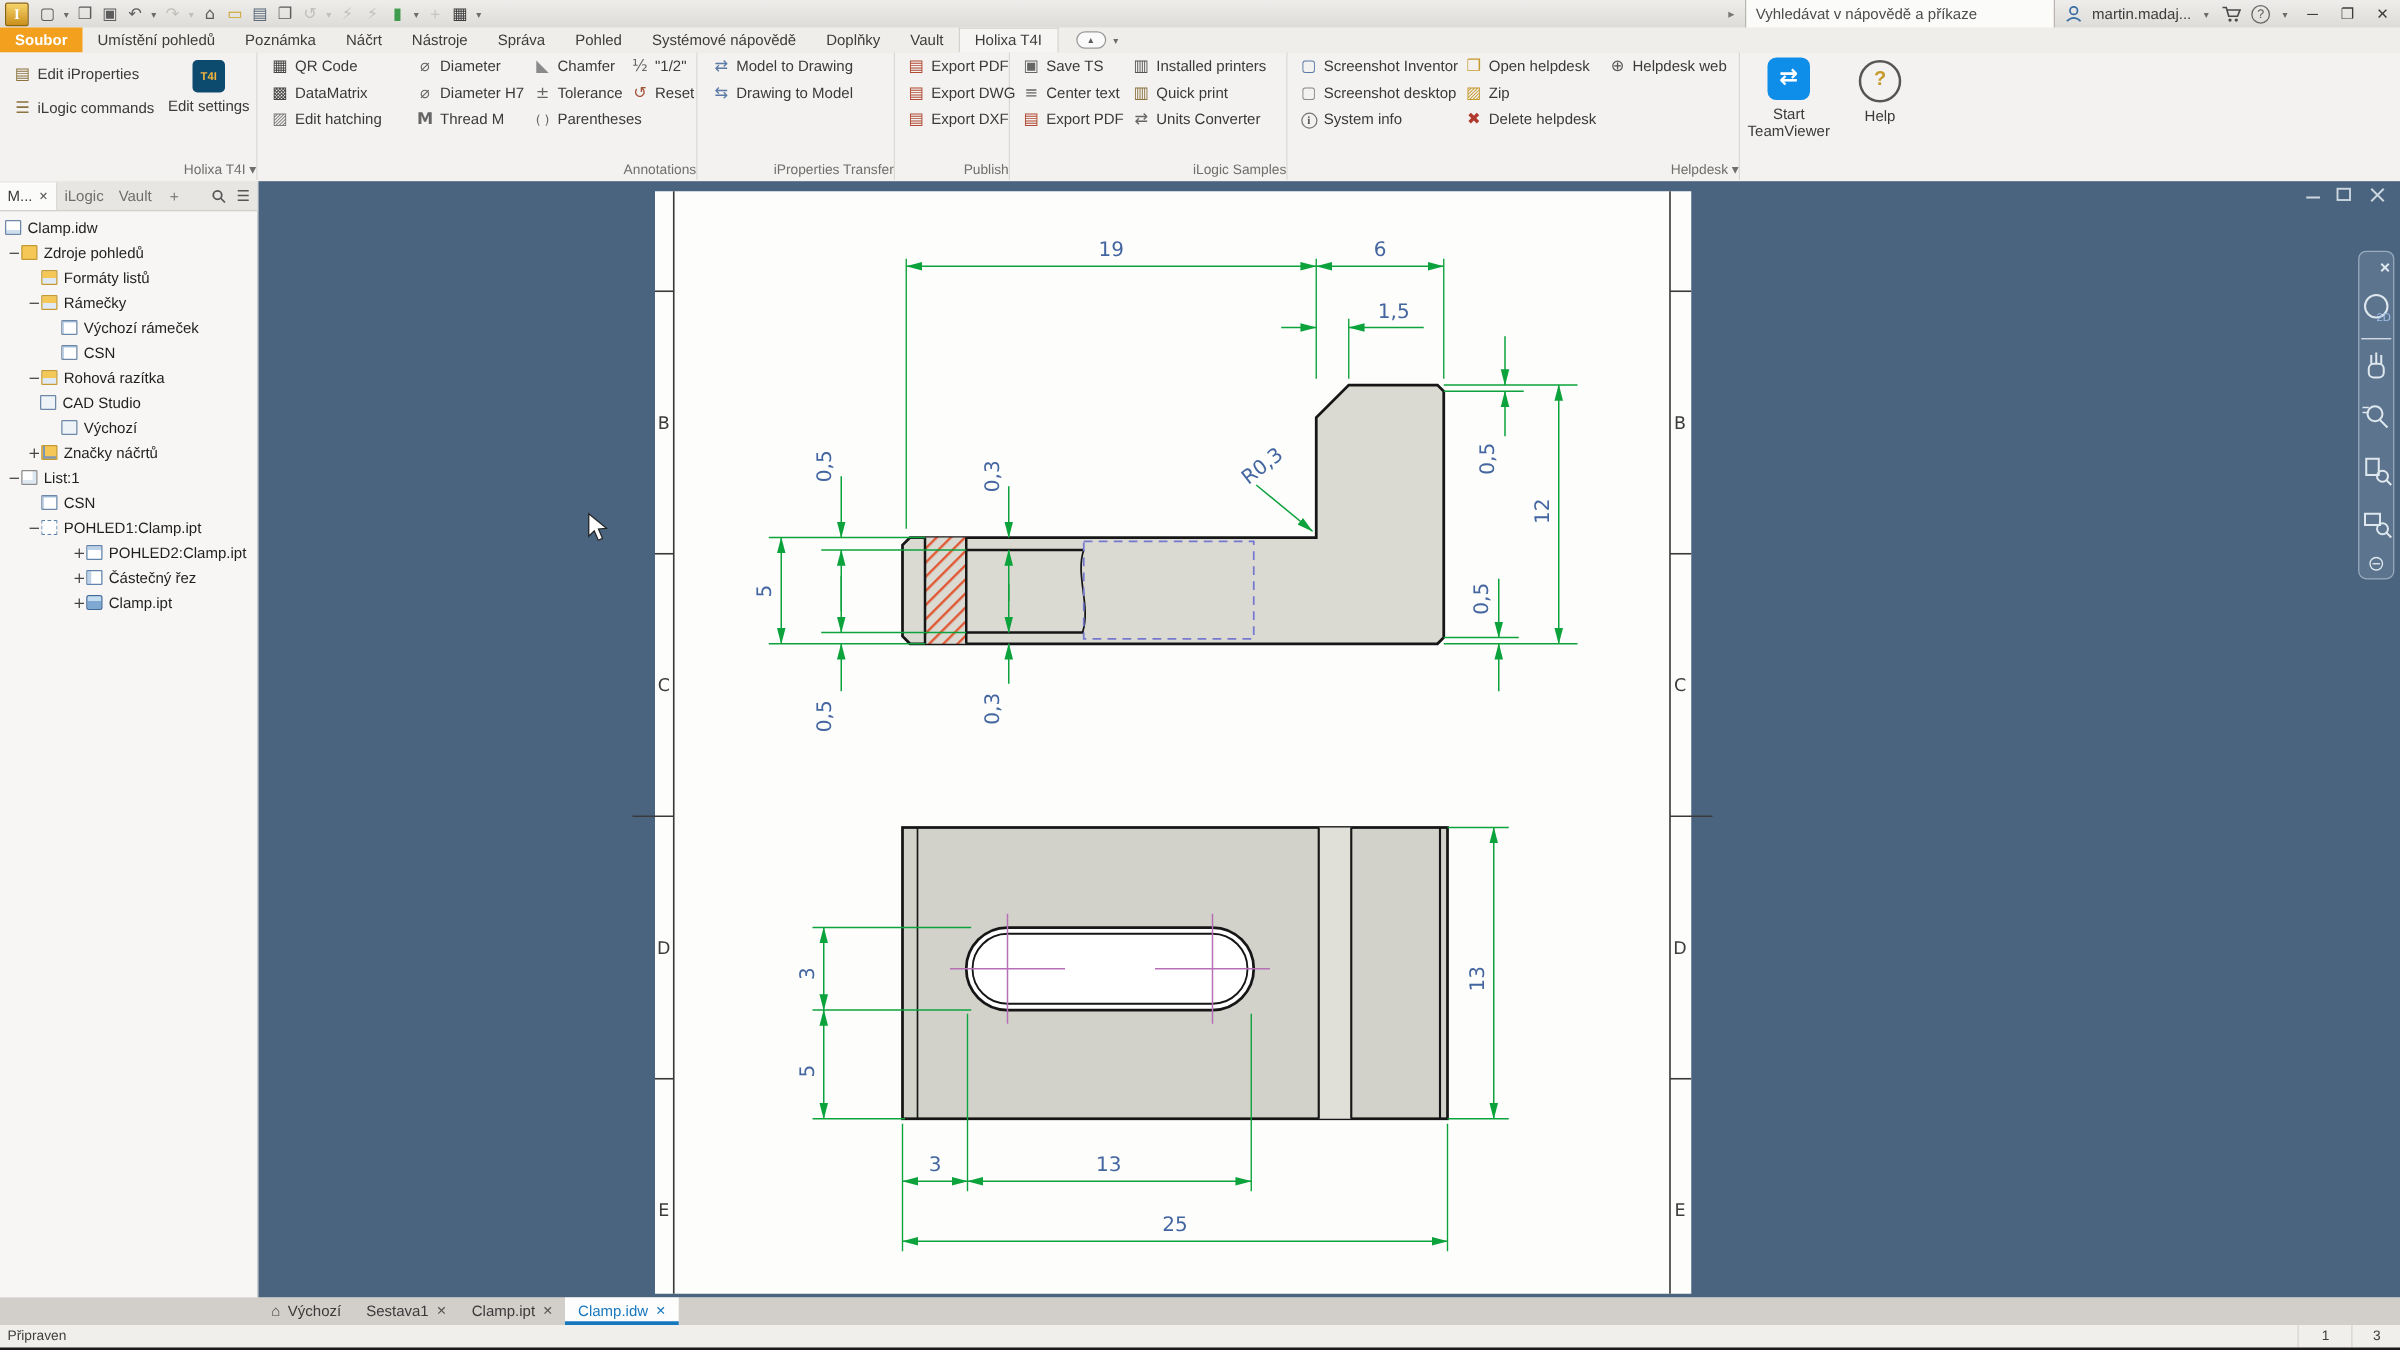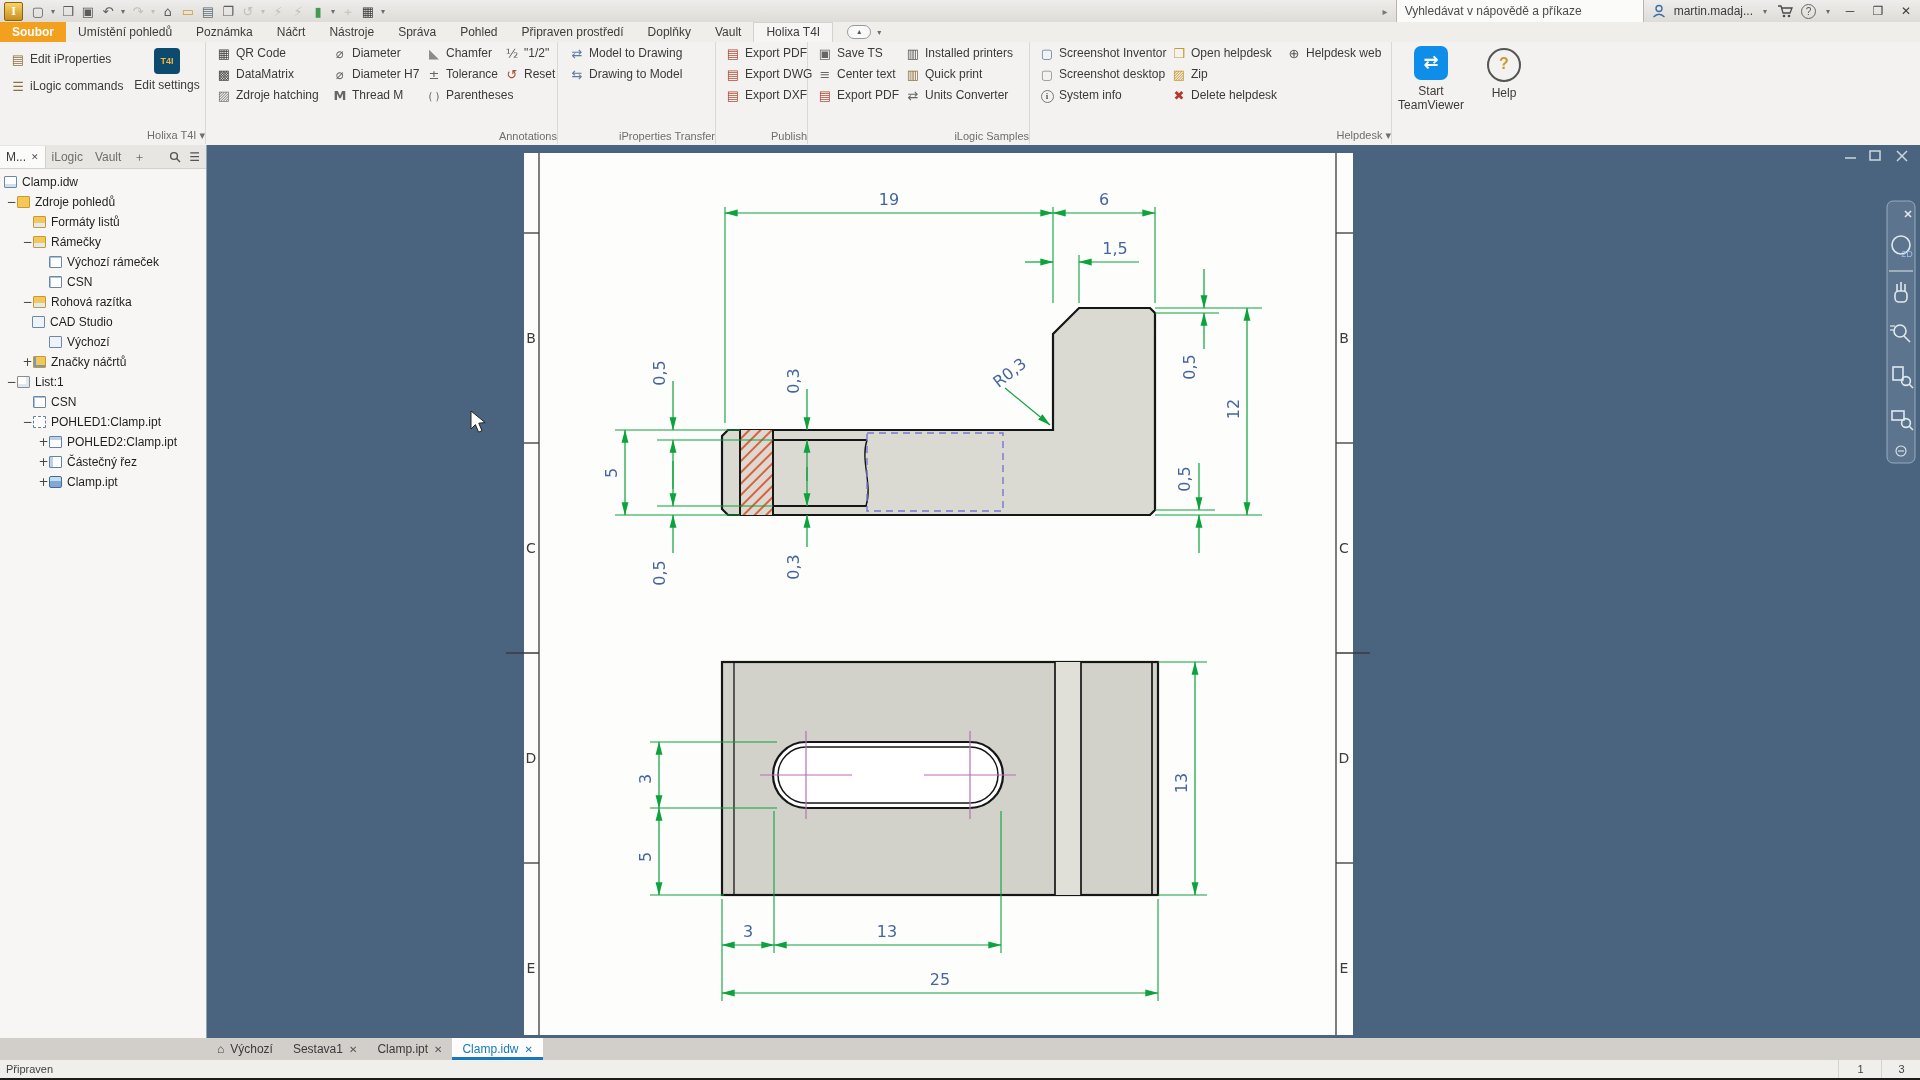--- a/index.html
+++ b/index.html
@@ -74,21 +74,21 @@
   
   #main{position:absolute;left:0;top:145px;width:1920px;height:893px;display:flex}
   #browser{width:207px;background:#f7f6f5;border-right:1px solid #98a2ab;box-sizing:border-box}
   #btabs{height:23px;background:#e8e6e3;display:flex;align-items:center;font-size:12px;color:#6f6e6b;border-bottom:1px solid #d4d1cd}
   .btab{padding:0 6px;height:22px;line-height:22px;display:flex;align-items:center;gap:5px}
   .btab.active{background:#fbfbfa;color:#3b3a38;border-right:1px solid #d4d1cd}
   .bx{font-size:9px;color:#555}
   .btool{margin-left:auto;display:flex;align-items:center;gap:8px;padding-right:6px;color:#555}
   #tree{padding-top:3px;font-size:12px;color:#1f1f1f}
   .trow{display:flex;align-items:center;height:20px}
-  .lv0{padding-left:4px}.lv1{padding-left:6px}.lv2{padding-left:22px}.lv3{padding-left:38px}
+  .lv0{padding-left:4px}.lv1{padding-left:6px}.lv2{padding-left:22px}.lv3{padding-left:58px}
   .exp{width:11px;font:12px/20px "DejaVu Sans",sans-serif;color:#444;text-align:center;flex:none}
   .exp.m::before{content:"−"} .exp.p::before{content:"+"}
   .tic{width:13px;height:12px;flex:none;display:inline-block;margin-right:5px;border-radius:1px;box-sizing:border-box}
   .tic[data-icon="doc"]{background:#fff;border:1px solid #6c87a8;box-shadow:inset 0 -3px 0 #cfdeee}
   .tic[data-icon="folder"]{background:#f5c757;border:1px solid #c49a33}
   .tic[data-icon="folder2"]{background:linear-gradient(180deg,#f5c757 55%,#dfeaf6 55%);border:1px solid #c49a33}
   .tic[data-icon="folder3"]{background:#f5c757;border:1px solid #c49a33;box-shadow:inset 2px -2px 0 #7d97b5}
   .tic[data-icon="frame"]{background:#fff;border:1px solid #6c87a8;box-shadow:inset 2px 2px 0 -1px #aac4de}
   .tic[data-icon="frame2"]{background:#eef3f8;border:1px solid #6c87a8}
   .tic[data-icon="sheet"]{background:#fff;border:1px solid #8c8c8c;box-shadow:inset -3px -3px 0 #dde8f2}
@@ -165,21 +165,21 @@
 </div>
 
 <div id="tabrow">
   <div class="rtab file">Soubor</div>
   <div class="rtab">Umístění pohledů</div>
   <div class="rtab">Poznámka</div>
   <div class="rtab">Náčrt</div>
   <div class="rtab">Nástroje</div>
   <div class="rtab">Správa</div>
   <div class="rtab">Pohled</div>
-  <div class="rtab">Připraven prostředí</div>
+  <div class="rtab">Systémové nápovědě</div>
   <div class="rtab">Doplňky</div>
   <div class="rtab">Vault</div>
   <div class="rtab active">Holixa T4I</div>
   <div class="collapsebtn">
     <span class="pill">▴</span>
     <span class="caret">▾</span>
   </div>
 </div>
 
 <div id="ribbon">
@@ -207,21 +207,21 @@
       <div class="ritem">
           <span class="ic" data-icon="qr"></span>
           <span>QR Code</span>
         </div>
       <div class="ritem">
           <span class="ic" data-icon="dm"></span>
           <span>DataMatrix</span>
         </div>
       <div class="ritem">
           <span class="ic" data-icon="hatch"></span>
-          <span>Zdroje hatching</span>
+          <span>Edit hatching</span>
         </div>
     </div>
     <div class="rcol" style="left:124px">
       <div class="ritem">
           <span class="ic" data-icon="dia"></span>
           <span>Diameter</span>
         </div>
       <div class="ritem">
           <span class="ic" data-icon="diah7"></span>
           <span>Diameter H7</span>

